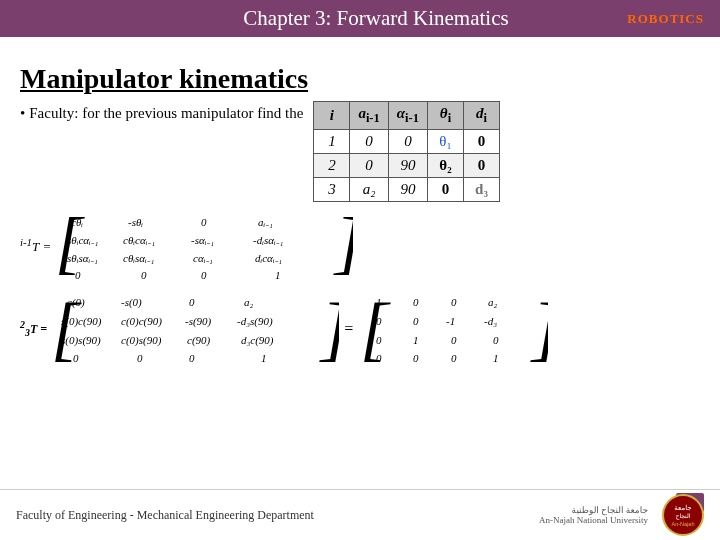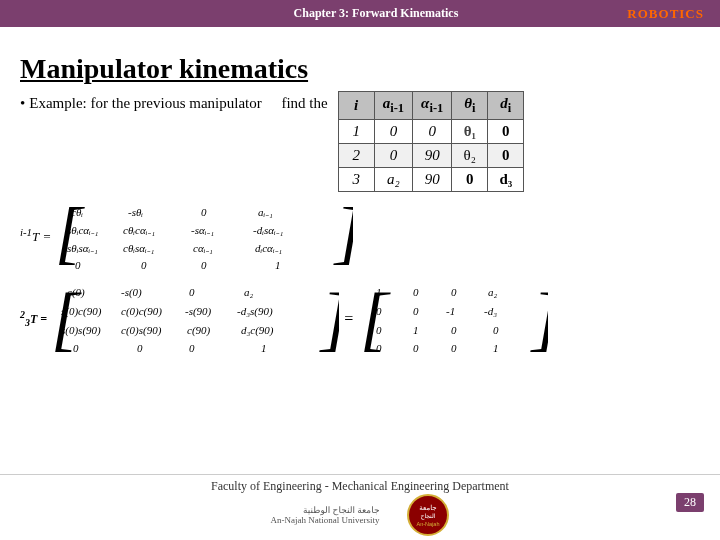--- a/index.html
+++ b/index.html
@@ -19,22 +19,22 @@
       text-align: center;
       padding: 6px 0;
       font-size: 16px;
       font-weight: bold;
       display: flex;
       align-items: center;
       justify-content: center;
       position: relative;
     }
     .header-title {
-      font-size: 12px;
-      font-weight: bold;
+      font-size: 21px;
+      font-weight: normal;
       margin-left: 32px;
     }
     .header-logo {
       position: absolute;
       right: 16px;
       font-size: 13px;
       font-weight: bold;
       letter-spacing: 1px;
       color: white;
     }
@@ -85,21 +85,20 @@
     .bottom-bar {
       position: absolute;
       bottom: 0;
       left: 0;
       right: 0;
       display: flex;
       align-items: center;
       justify-content: space-between;
       border-top: 1px solid #ccc;
       padding: 4px 16px;
-      flex-direction: column;
     }
 
     .bottom-text {
       font-size: 12px;
       color: #333;
     }
 
     .page-number {
       font-size: 12px;
       background: #7b3f6e;
@@ -107,21 +106,21 @@
       padding: 2px 8px;
       border-radius: 2px;
       position: absolute;
       right: 16px;
       bottom: 28px;
     }
 
     .university-logo {
       display: flex;
       align-items: center;
-      gap: 24px;
+      gap: 10px;
       justify-content: flex-end;
     }
 
     .top-section {
       display: flex;
       align-items: flex-start;
       margin-top: 0;
     }
 
     .text-block {
@@ -146,58 +145,58 @@
 
 <div class="content">
 
   <div class="page-title">Manipulator kinematics</div>
 
   <div class="top-section">
     <div class="text-block">
       <div style="font-size:15px; display:flex; align-items:baseline; gap:4px;">
         <span>•</span>
         <span>
-          <span>Example:  for  the  previous  manipulator</span>
-          <span style="margin-left:16px;">find   the</span>
+          <span>Faculty:  for  the  previous  manipulator</span>
+          <span style="margin-left:0;">find   the</span>
         </span>
       </div>
     </div>
 
     <div class="table-block">
       <table class="dh-table">
         <thead>
           <tr>
             <th><i>i</i></th>
             <th><i>a</i><sub>i-1</sub></th>
             <th><i>α</i><sub>i-1</sub></th>
             <th><i>θ</i><sub>i</sub></th>
             <th><i>d</i><sub>i</sub></th>
           </tr>
         </thead>
         <tbody id="dh-tbody">
         <tr>
               <td>1</td>
               <td style="font-style: italic;">0</td>
               <td style="font-style: italic;">0</td>
-              <td style="font-weight: bold; color: #404040;">θ₁</td>
+              <td style="font-weight: normal; color: #1d4ed8;">θ₁</td>
               <td style="font-weight: bold; color: rgb(0, 0, 0);">0</td>
             </tr>
             <tr>
               <td>2</td>
               <td style="font-style: italic;">0</td>
               <td style="font-style: italic;">90</td>
-              <td style="font-weight: normal; color: rgb(0, 0, 0);">θ₂</td>
+              <td style="font-weight: bold; color: rgb(0, 0, 0);">θ₂</td>
               <td style="font-weight: bold; color: rgb(0, 0, 0);">0</td>
             </tr>
             <tr>
               <td>3</td>
               <td style="font-style: italic;">a₂</td>
               <td style="font-style: italic;">90</td>
               <td style="font-weight: bold; color: rgb(0, 0, 0);">0</td>
-              <td style="font-weight: bold; color: #000000;">d₃</td>
+              <td style="font-weight: bold; color: #737373;">d₃</td>
             </tr>
           </tbody>
       </table>
     </div>
   </div>
 
   <div style="margin-top:6px; display:flex; flex-direction:column; gap:2px;">
 
     <div style="display:flex; align-items:center; gap:2px; font-size:12.5px; font-style:italic; margin-bottom:4px;">
       <span style="font-size:13px;"><sup>i-1</sup>T&nbsp;=</span>

